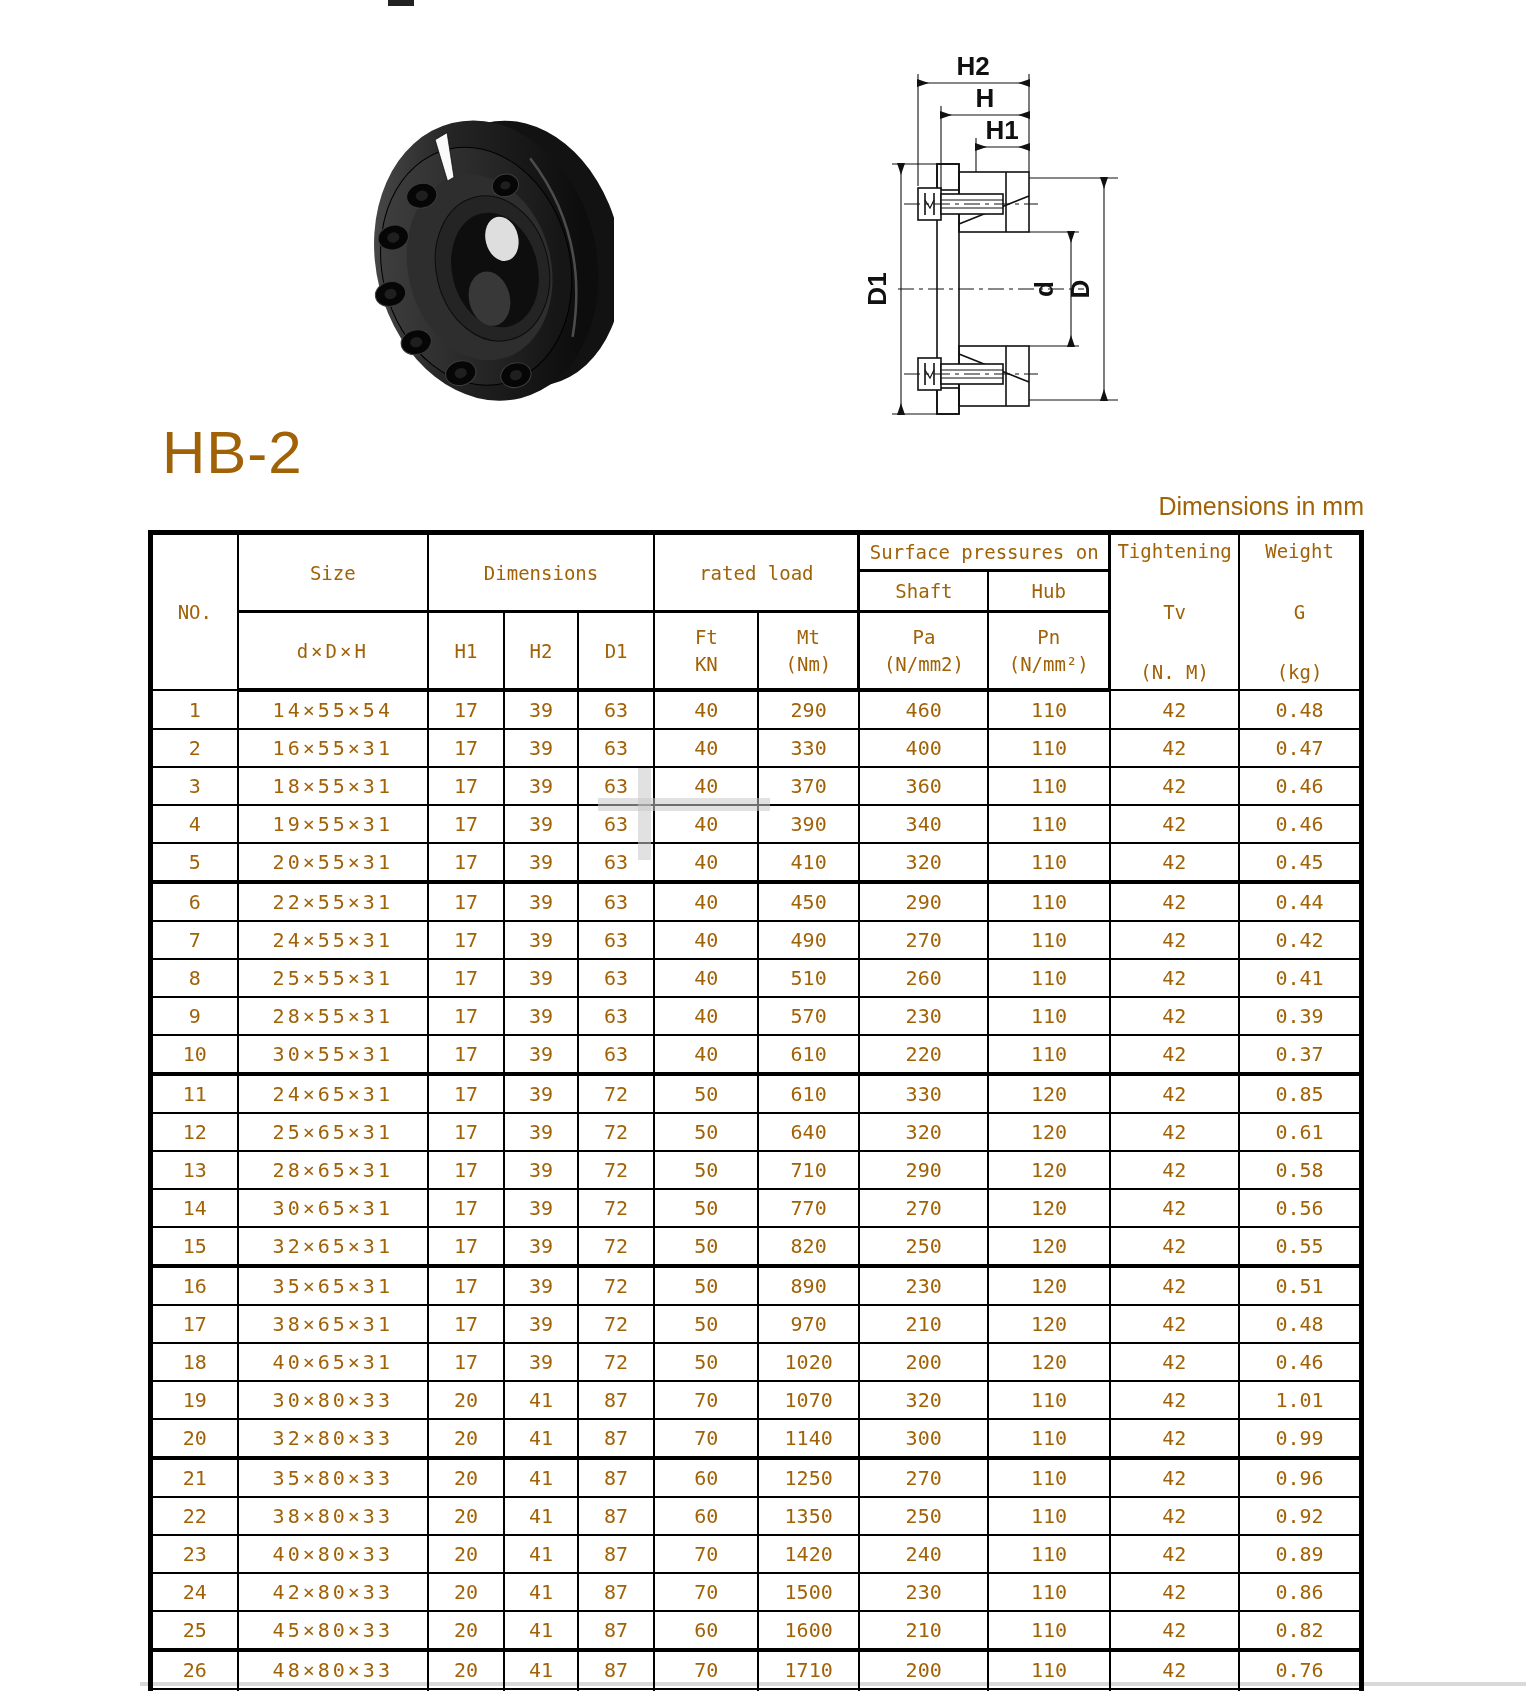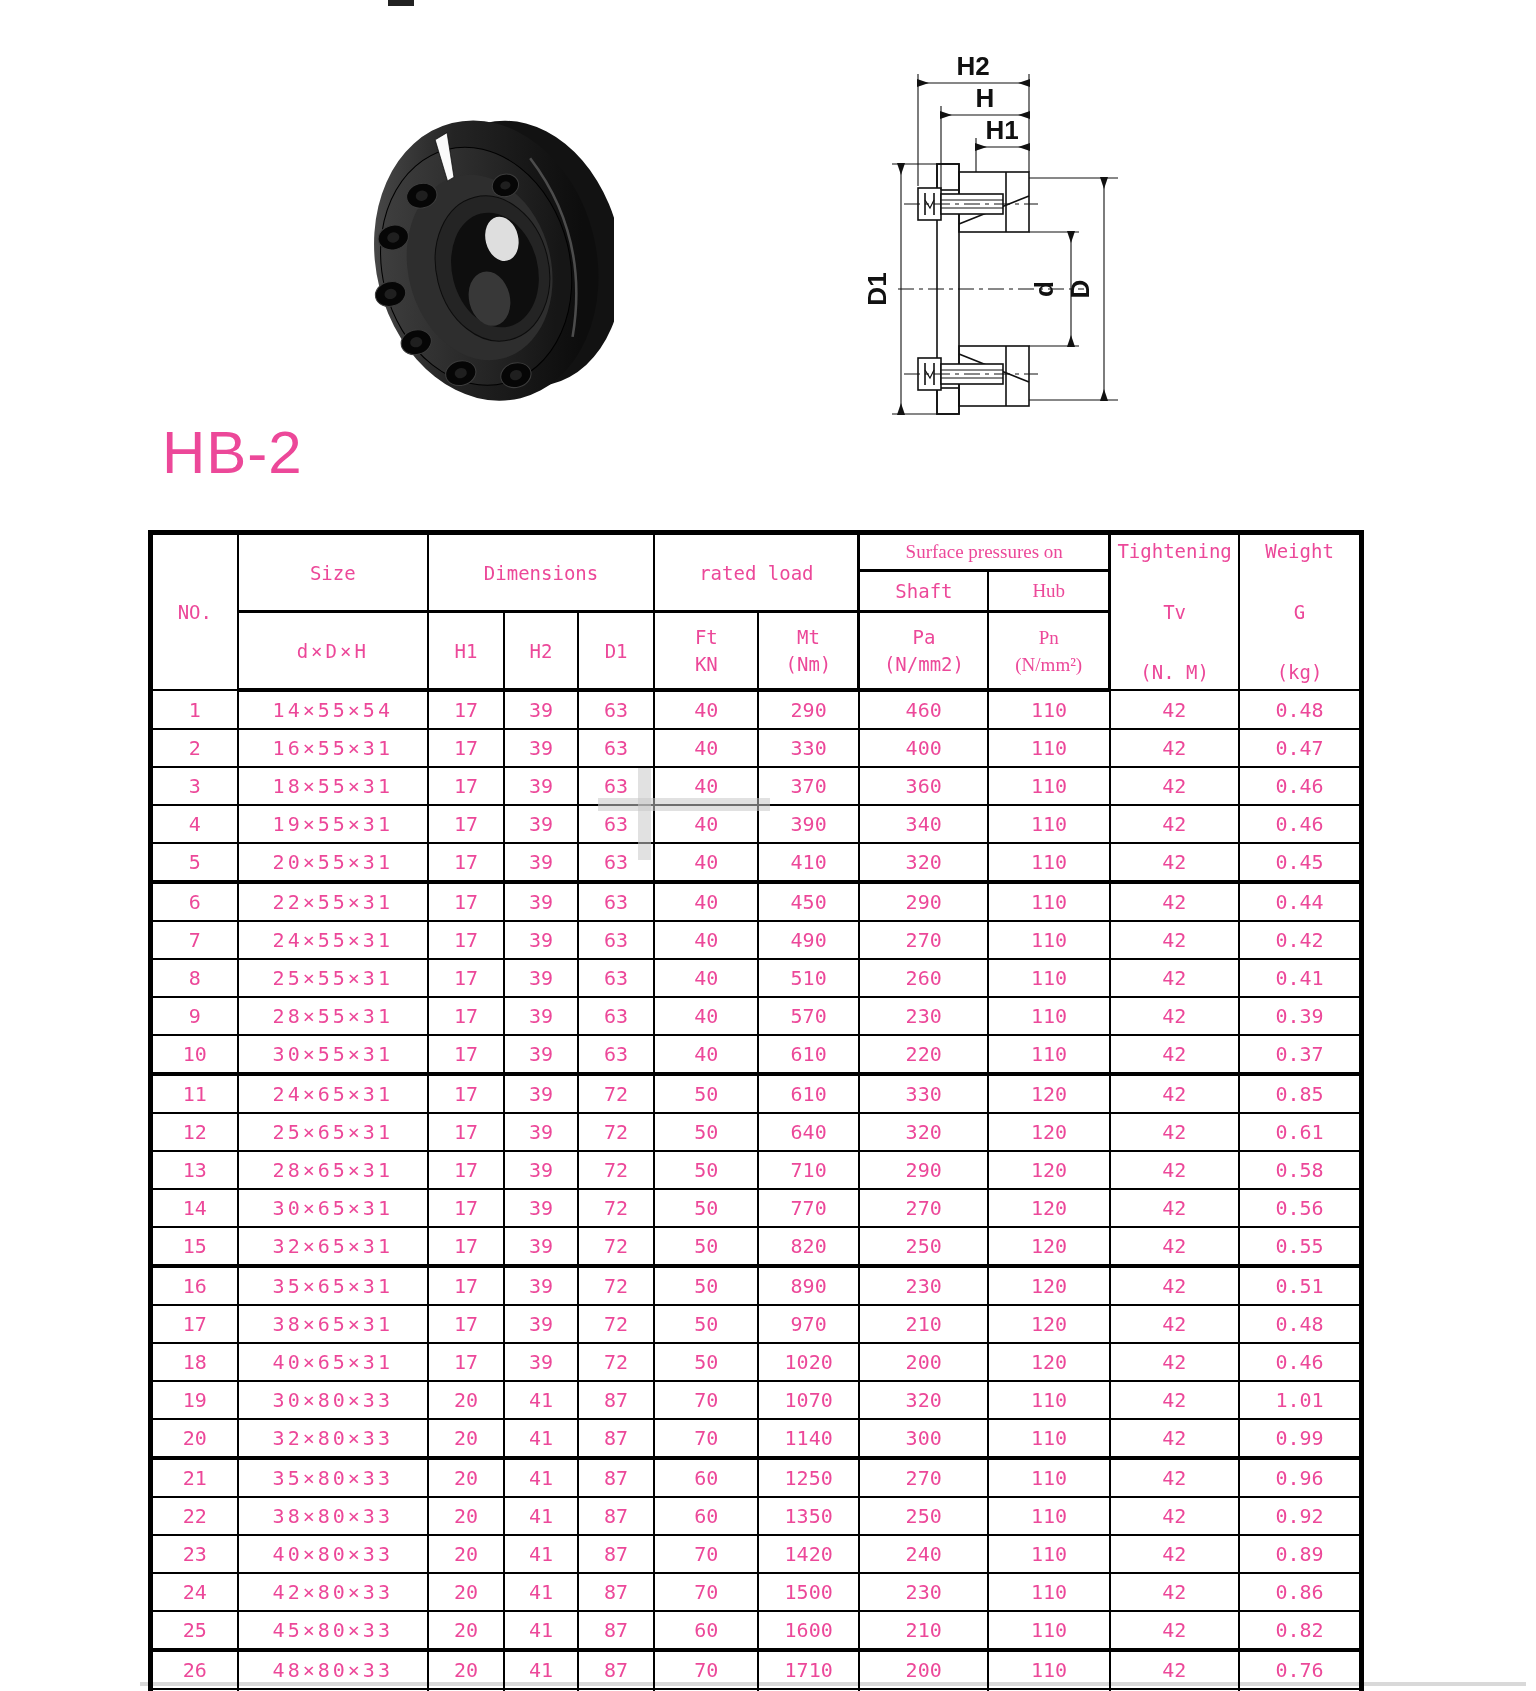--- a/index.html
+++ b/index.html
@@ -1,17 +1,17 @@
 <!DOCTYPE html>
 <html><head>
 <meta charset="utf-8">
 <style>
   html,body{margin:0;padding:0;background:#ffffff;}
   .page{position:relative;width:1536px;height:1691px;background:#ffffff;overflow:hidden;
-        font-family:"Liberation Sans",sans-serif;color:#ec4899;}
+        font-family:"Liberation Sans",sans-serif;color:#a16207;}
 
   
   .artifact-top{position:absolute;left:388px;top:0;width:26px;height:6px;background:#222;}
   .artifact-bottom{position:absolute;left:140px;top:1682px;width:1386px;height:4px;background:#d9d9d9;}
 
   .photo{position:absolute;left:338px;top:110px;width:276px;height:306px;}
   .drawing{position:absolute;left:846px;top:28px;width:322px;height:400px;}
 
   .title{position:absolute;left:162px;top:418px;font-size:60px;font-weight:normal;
          letter-spacing:1px;font-family:"Liberation Sans",sans-serif;}
@@ -24,21 +24,21 @@
              font-family:"DejaVu Sans Mono",monospace;font-size:20px;}
   table.spec th,table.spec td{border:2px solid #000;padding:0;text-align:center;
              vertical-align:middle;font-weight:normal;white-space:nowrap;overflow:hidden;}
   table.spec th{font-size:19px;}
   tr.hr1 th{height:34px;}
   tr.hr2 th{height:38px;}
   tr.hr3 th{height:75px;}
   tbody td{height:36px;}
   .midline{border-bottom:3px solid #000 !important;}
   .thickL{border-left:3px solid #000 !important;}
-  .thickR{border-right:3px solid #000 !important;font-family:Liberation Serif, serif;}
+  .thickR{border-right:3px solid #000 !important;}
   tr.hr3 th{border-bottom:4px solid #000;}
   th.tall{border-bottom:4px solid #000;}
   tr.group-end td{border-bottom:4px solid #000;}
   .cellstack{display:flex;flex-direction:column;justify-content:center;gap:8px;line-height:1;}
   .stack3{display:flex;flex-direction:column;justify-content:space-between;height:140px;line-height:1;}
   td.size-cell,th.size-sub{letter-spacing:3px;}
   th.surface{font-size:18px;}
 
   
   .wm{position:absolute;background:#c9c9c9;opacity:.55;pointer-events:none;}
@@ -182,20 +182,21 @@
       <text x="127" y="47">H2</text>
       <text x="139" y="79">H</text>
       <text x="156" y="111">H1</text>
       <text x="40" y="261" transform="rotate(-90 40 261)">D1</text>
       <text x="207" y="261" transform="rotate(-90 207 261)">d</text>
       <text x="243" y="261" transform="rotate(-90 243 261)">D</text>
     </g>
   </svg>
 
   <div class="title">HB-2</div>
+  <div class="units">Dimensions in mm</div>
 
   <table class="spec">
     <colgroup>
       <col style="width:7.2%">
         <col style="width:15.7%">
         <col style="width:6.3%">
       <col style="width:6.1%">
         <col style="width:6.3%">
         <col style="width:8.6%">
       <col style="width:8.3%">

